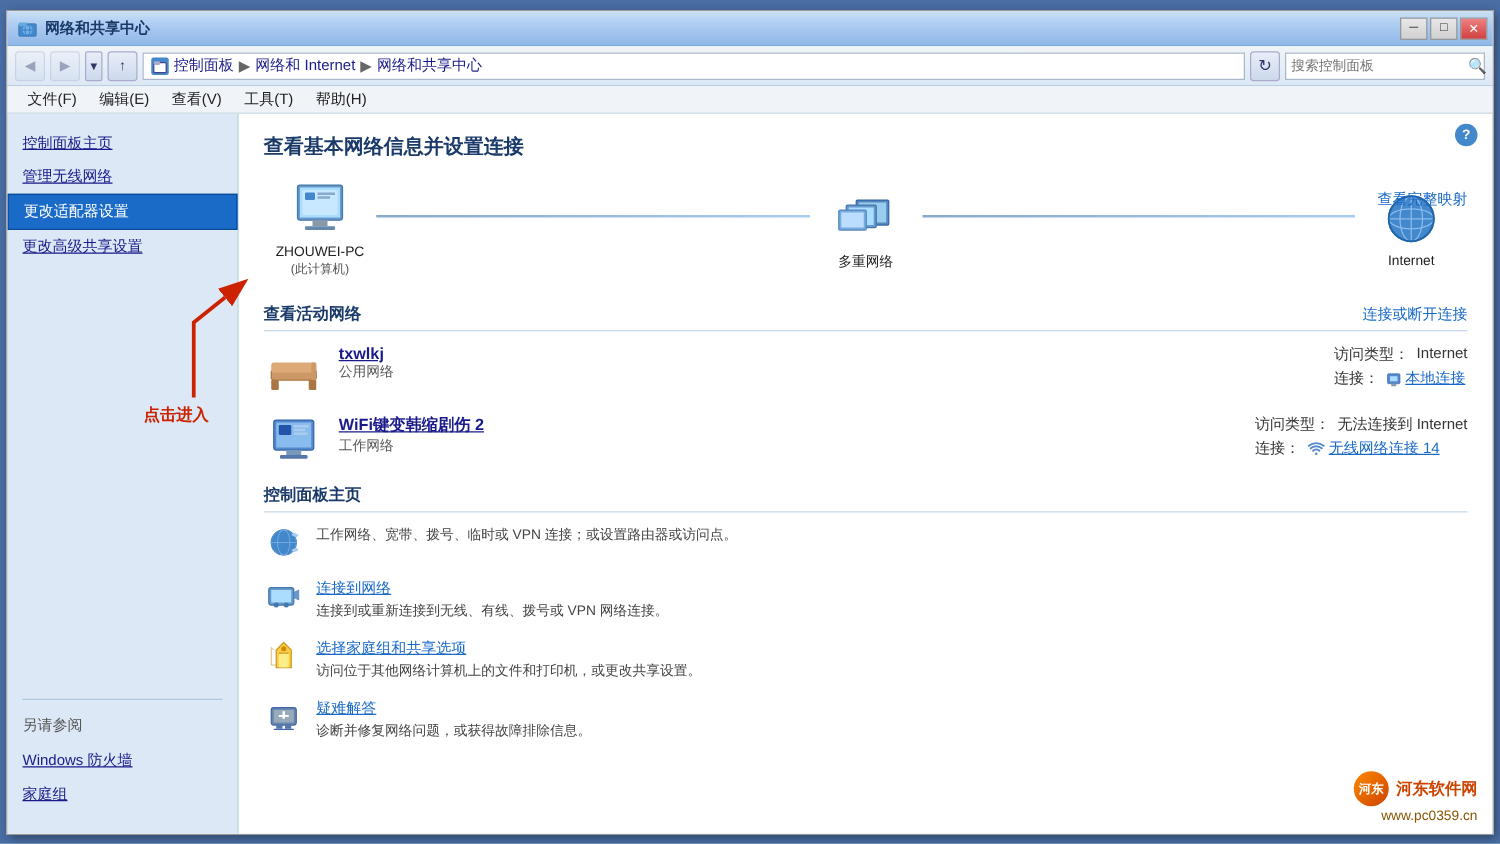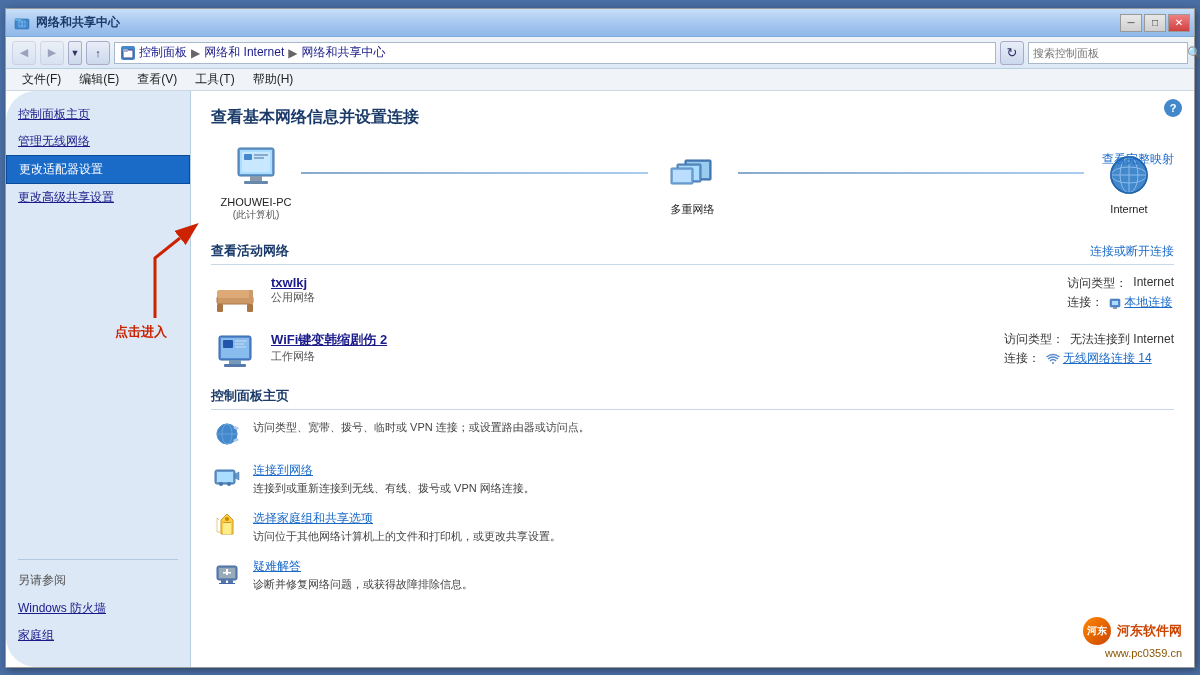--- a/index.html
+++ b/index.html
@@ -139,21 +139,21 @@
       color: #336;
     }
     .search-bar {
       width: 160px;
       height: 22px;
       border: 1px solid #aab8cc;
       background: white;
       display: flex;
       align-items: center;
       padding: 0 4px;
-      gap: 12px;
+      gap: 0;
     }
     .search-input {
       flex: 1;
       border: none;
       outline: none;
       font-size: 11px;
       color: #999;
       background: transparent;
     }
 
@@ -172,21 +172,20 @@
       font-size: 12px;
       color: #222;
       cursor: pointer;
     }
 
     
     .content-area {
       display: flex;
       flex: 1;
       overflow: hidden;
-      border-radius: 30px;
     }
 
     
     .sidebar {
       width: 185px;
       background: #dce8f5;
       border-right: 1px solid #b8cfe0;
       padding: 10px 0;
       display: flex;
       flex-direction: column;
@@ -651,21 +650,21 @@
             <svg width="28" height="24" viewBox="0 0 28 24">
               <circle cx="14" cy="12" r="10" fill="#4488cc" stroke="#2266aa" stroke-width="1"></circle>
               <circle cx="14" cy="12" r="10" fill="none" stroke="#88bbee" stroke-width="0.5"></circle>
               <ellipse cx="14" cy="12" rx="5" ry="10" fill="none" stroke="#88bbee" stroke-width="0.5"></ellipse>
               <line x1="4" y1="12" x2="24" y2="12" stroke="#88bbee" stroke-width="0.5"></line>
               <path d="M20 6 L22 4 L26 6 L24 8 Z" fill="#aaccee"></path>
               <path d="M20 18 L22 20 L26 18 L24 16 Z" fill="#aaccee"></path>
             </svg>
           </div>
           <div class="setting-info">
-            <span class="setting-desc">访问类型、宽带、拨号、临时或 VPN 连接；或设置路由器或访问点。</span>
+            <span class="setting-desc">工作网络、宽带、拨号、临时或 VPN 连接；或设置路由器或访问点。</span>
           </div>
         </div>
 
         <div class="setting-row">
           <div class="setting-icon">
             <svg width="28" height="24" viewBox="0 0 28 24">
               <rect x="2" y="6" width="20" height="14" rx="2" fill="#6699cc" stroke="#4477aa" stroke-width="1"></rect>
               <rect x="4" y="8" width="16" height="10" fill="#aaddff"></rect>
               <path d="M22 10 L26 8 L26 16 L22 14 Z" fill="#6699cc" stroke="#4477aa" stroke-width="0.5"></path>
               <circle cx="8" cy="20" r="2" fill="#4477aa"></circle>

